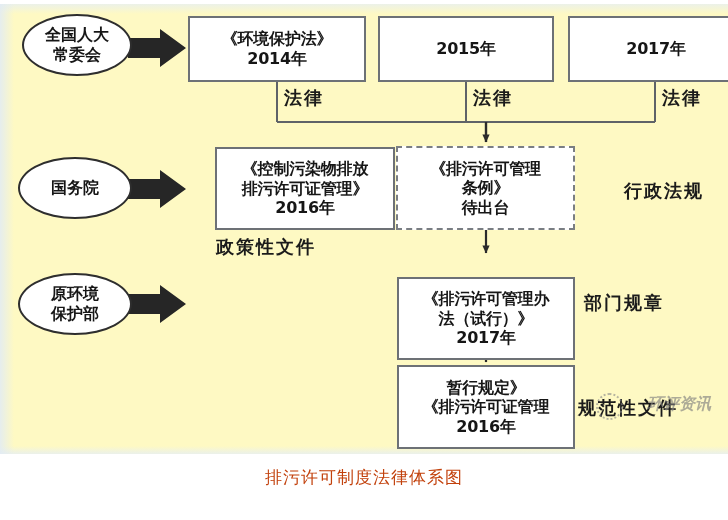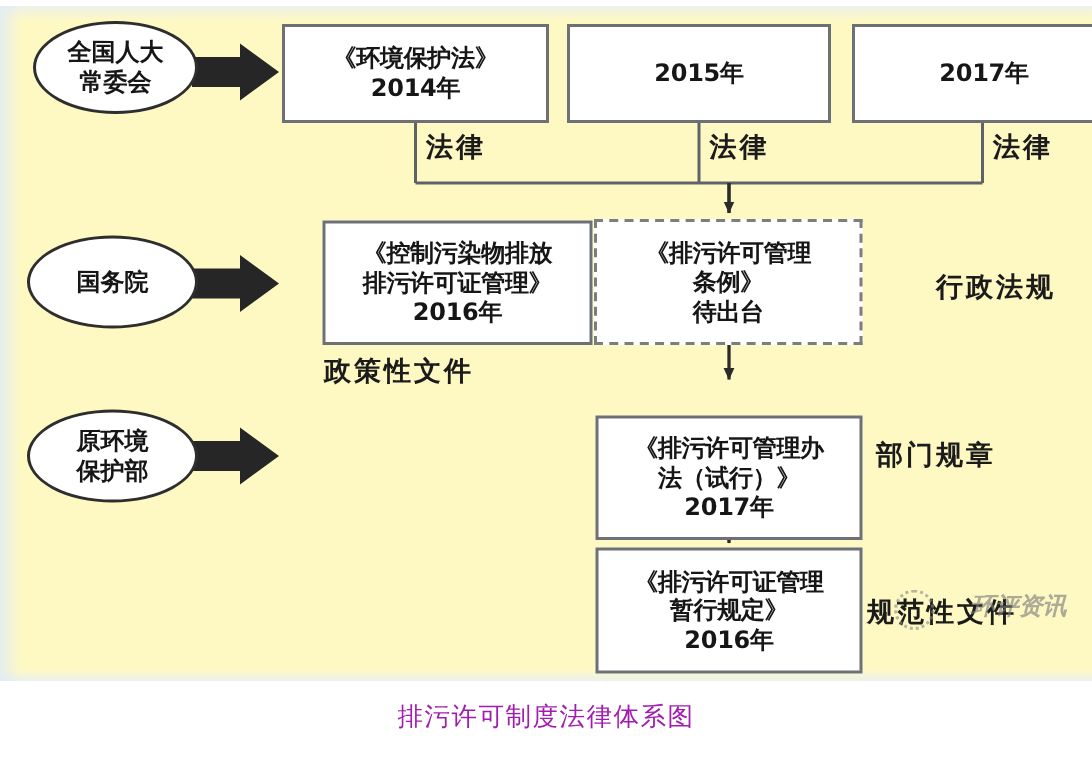--- a/index.html
+++ b/index.html
@@ -121,21 +121,21 @@
   }
   
   #caption {
     position: absolute;
     left: 0;
     top: 466px;
     width: 728px;
     text-align: center;
     font-family: Liberation Serif, serif;
     font-size: 17px;
-    color: #a21caf;
+    color: #c2410c;
     letter-spacing: 1px;
   }
 </style>
 </head>
 <body>
 
 <div id="root">
 
   <div id="diagram-area">
 
@@ -226,22 +226,22 @@
     <div class="side-label" style="left:584px; top:175px;margin-left:40px;">行政法规</div>
 
     <div class="node box" style="left:397px; top:253px; width:178px; height:83px;margin-top:20px;">
       <span class="ln">《排污许可管理办</span>
       <span class="ln">法（试行）》</span>
       <span class="ln">2017年</span>
     </div>
     <div class="side-label" style="left:584px; top:287px;">部门规章</div>
 
     <div class="node box" style="left:397px; top:361px; width:178px; height:84px;">
+      <span class="ln">暂行规定》</span>
       <span class="ln">《排污许可证管理</span>
-      <span class="ln">暂行规定》</span>
       <span class="ln">2016年</span>
     </div>
     <div class="side-label" style="left:578px; top:392px;">规范性文件</div>
 
     <div id="watermark">
       <div class="wm-logo"></div>
       <div class="wm-text">环评资讯</div>
     </div>
 
   </div>

